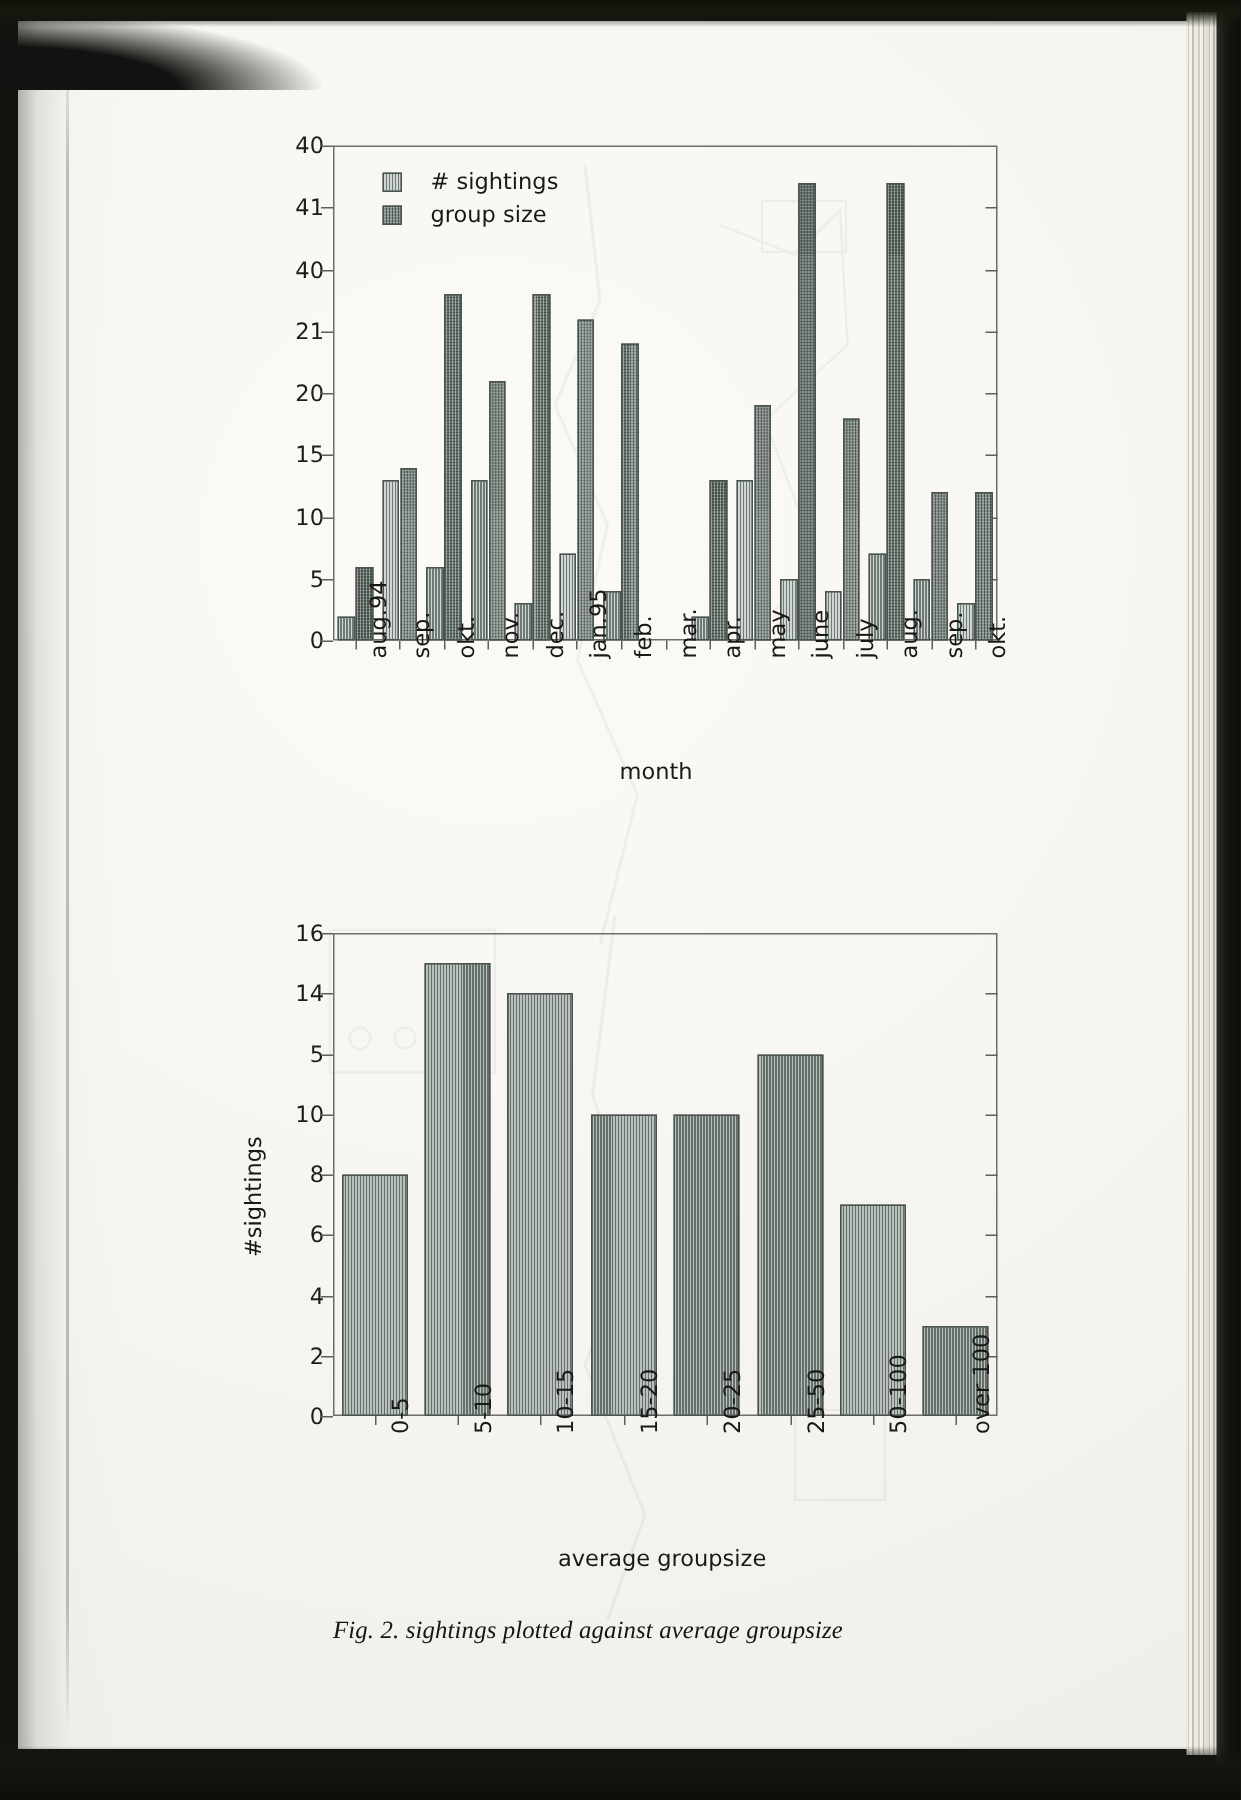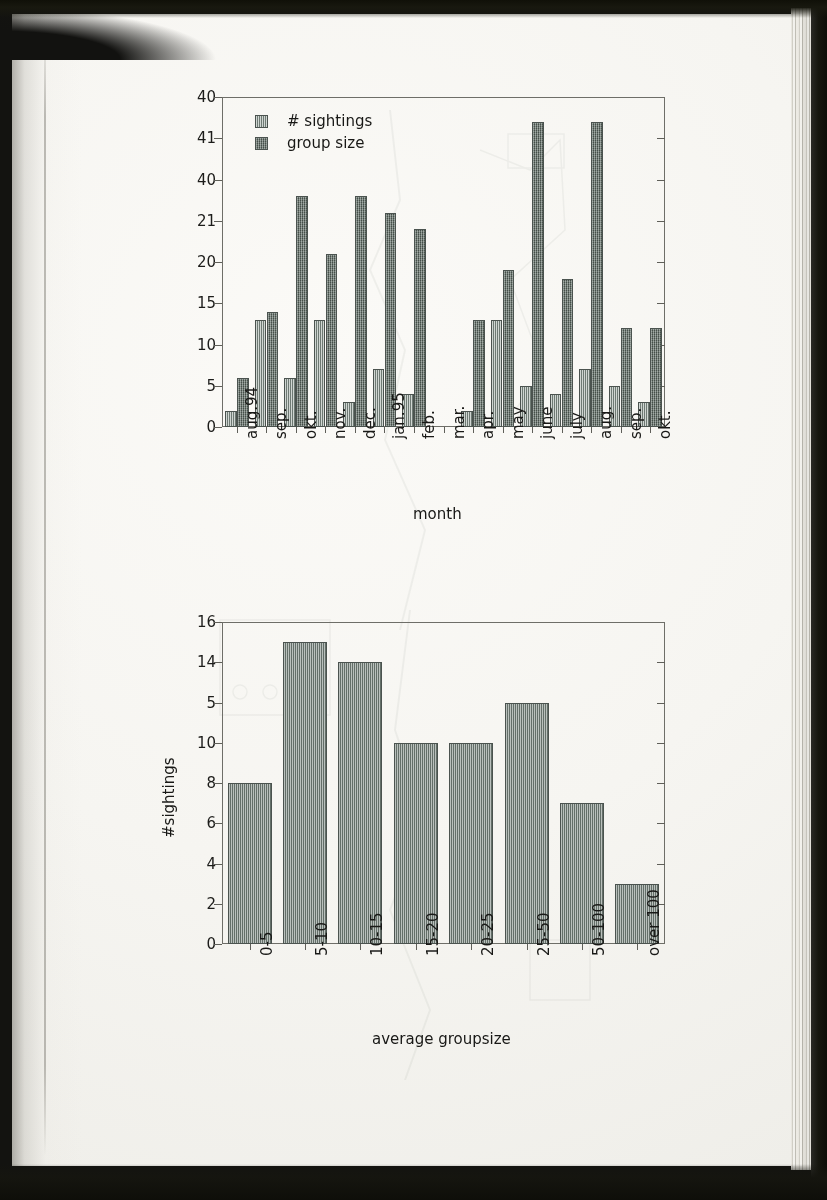--- a/index.html
+++ b/index.html
@@ -376,15 +376,16 @@
         <div class="xlab" style="left: 368.438px; top: 956px;">10-15</div>
         <div class="xlab" style="left: 423.812px; top: 956px;">15-20</div>
         <div class="xlab" style="left: 479.188px; top: 956px;">20-25</div>
         <div class="xlab" style="left: 534.562px; top: 956px;">25-50</div>
         <div class="xlab" style="left: 589.938px; top: 956px;">50-100</div>
         <div class="xlab" style="left: 645.312px; top: 956px;">over 100</div>
       </div>
 
     <div class="axis-title" style="left:372px; top:1030px;">average groupsize</div>
 
+    <div class="caption" style="left:222px; top:1077px;">Fig. 2. sightings plotted against average groupsize</div>
   </div>
 
 </div>
 
 </body></html>

